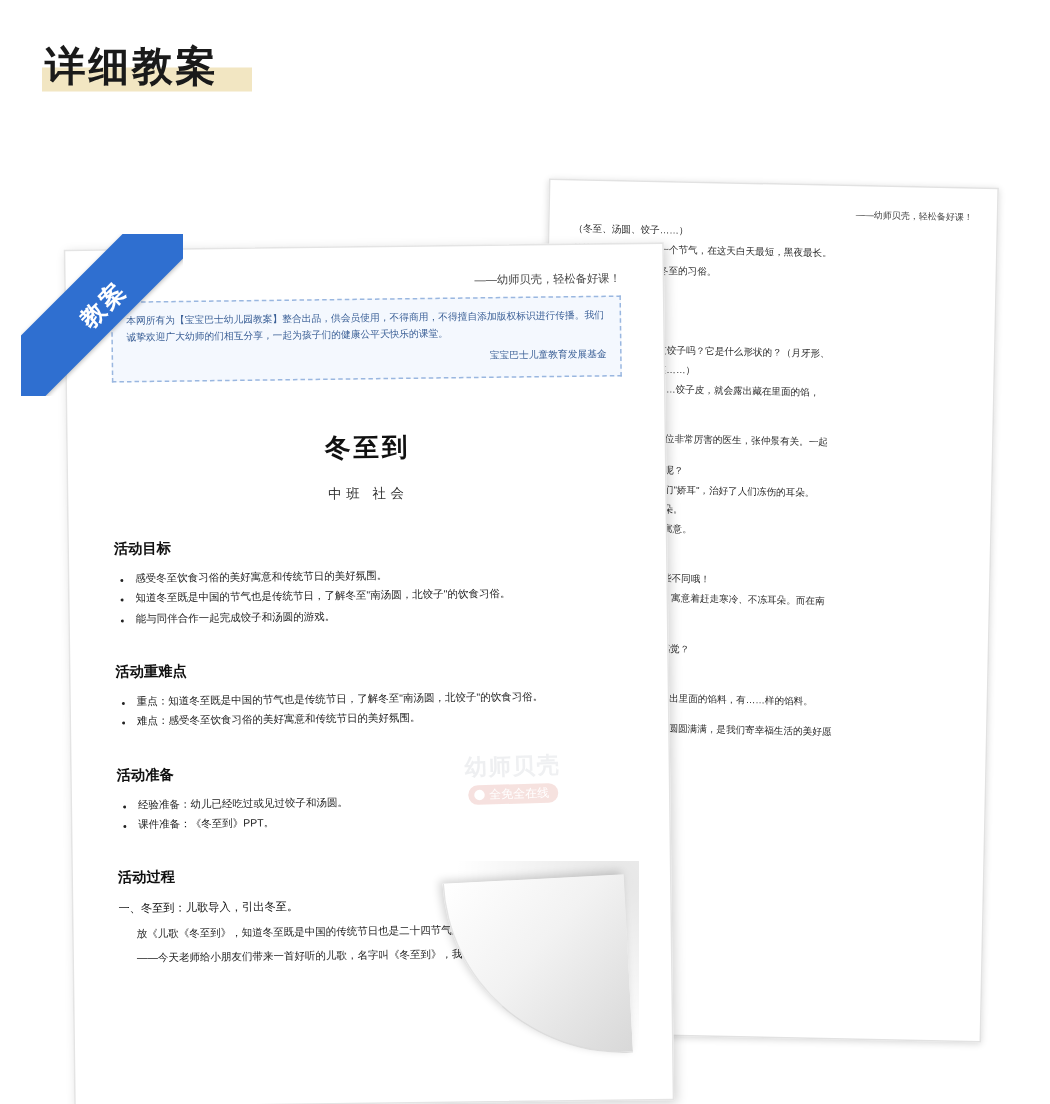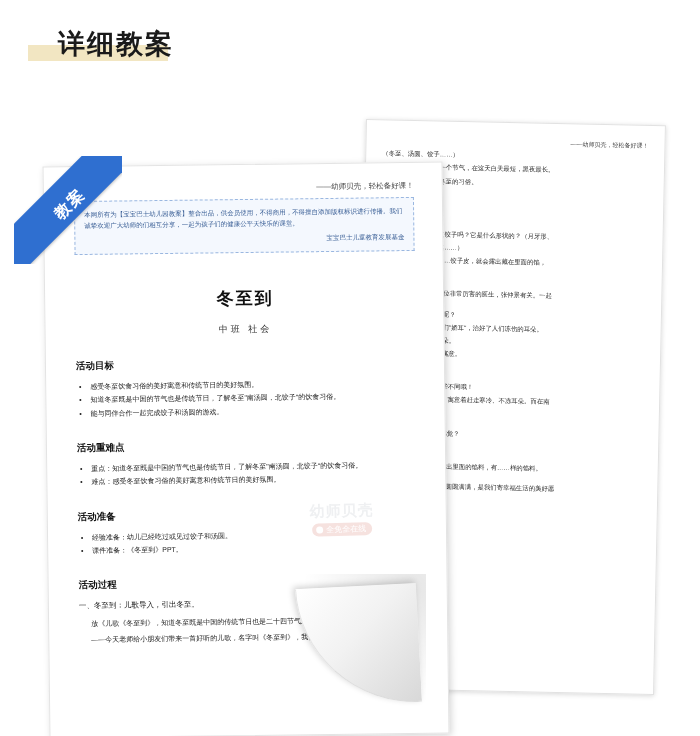--- a/index.html
+++ b/index.html
@@ -16,21 +16,20 @@
   }
   .header-underline{
     position:absolute;left:28px;top:45px;width:140px;height:16px;
     background:#f2e6c2;
   }
   .header-title{
     position:absolute;left:30px;top:26px;
     font-size:27px;font-weight:bold;color:#1a1a1a;
     letter-spacing:2px;
     font-family:"Liberation Sans","DejaVu Sans",sans-serif;
-    margin-left:28px;
   }
   
   .page-area{
     position:absolute;left:0;top:76px;width:700px;height:660px;
   }
   
   .page-back{
     position:absolute;left:360px;top:46px;width:300px;height:570px;
     background:#ffffff;
     border:1px solid #e2e2e2;

